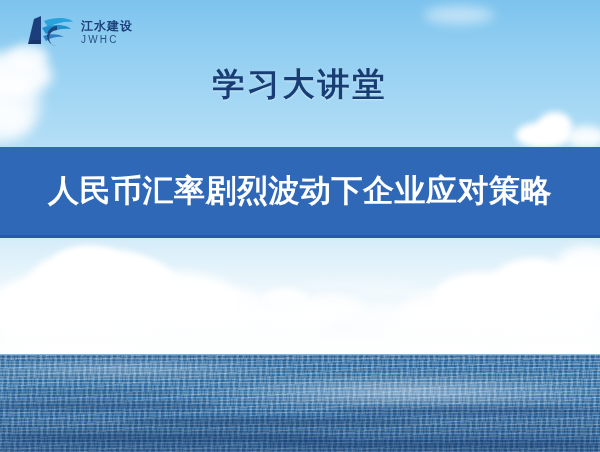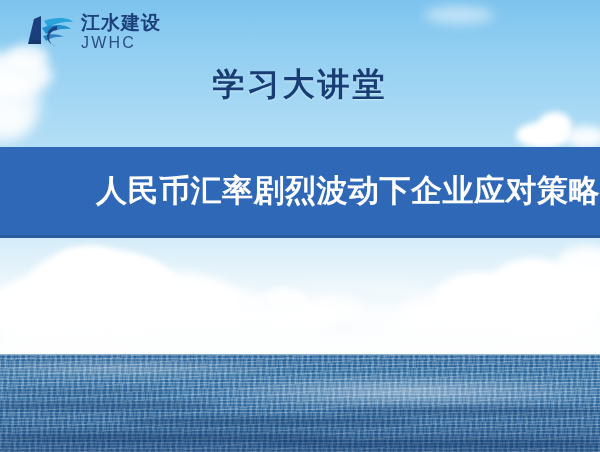--- a/index.html
+++ b/index.html
@@ -174,46 +174,46 @@
   
   .logo {
     position:absolute; left:24px; top:13px;
     display:flex; align-items:center; gap:7px;
     z-index:8;
   }
   .logo-mark { position:relative; width:50px; height:38px; flex:none; }
   .logo-text { display:flex; flex-direction:column; justify-content:center; line-height:1; }
   .logo-cn {
     font-family:"DejaVu Sans","Liberation Sans",sans-serif;
-    font-size:19px; font-weight:700; color:#1b3f7a; letter-spacing:1px;
+    font-size:12px; font-weight:700; color:#1b3f7a; letter-spacing:1px;
     white-space:nowrap;
   }
   .logo-en {
     font-family:"Liberation Sans",sans-serif;
-    font-size:16px; font-weight:400; color:#2a4f86; letter-spacing:2.2px;
+    font-size:10px; font-weight:400; color:#2a4f86; letter-spacing:2.2px;
     margin-top:3px; white-space:nowrap;
   }
 
   
   .title {
     position:absolute; left:0; top:63px; width:600px;
     text-align:center;
     font-family:"DejaVu Sans","Liberation Sans",sans-serif;
     font-size:32px; font-weight:700; color:#173d74;
     letter-spacing:3px;
     z-index:8;
     text-shadow:0 1px 2px rgba(255,255,255,.45);
   }
 
   
   .banner {
     position:absolute; left:0; top:147px; width:600px; height:91px;
     background:#3068b8;
     border-bottom:3px solid #2a5aa0;
-    display:flex; align-items:center; justify-content:flex-end;
+    display:flex; align-items:center; justify-content:center;
     z-index:8;
   }
   .banner-text {
     font-family:"DejaVu Sans","Liberation Sans",sans-serif;
     font-size:31px; font-weight:700; color:#ffffff;
     letter-spacing:0.5px; white-space:nowrap;
     text-align:center;
   }
 </style>
 </head>

